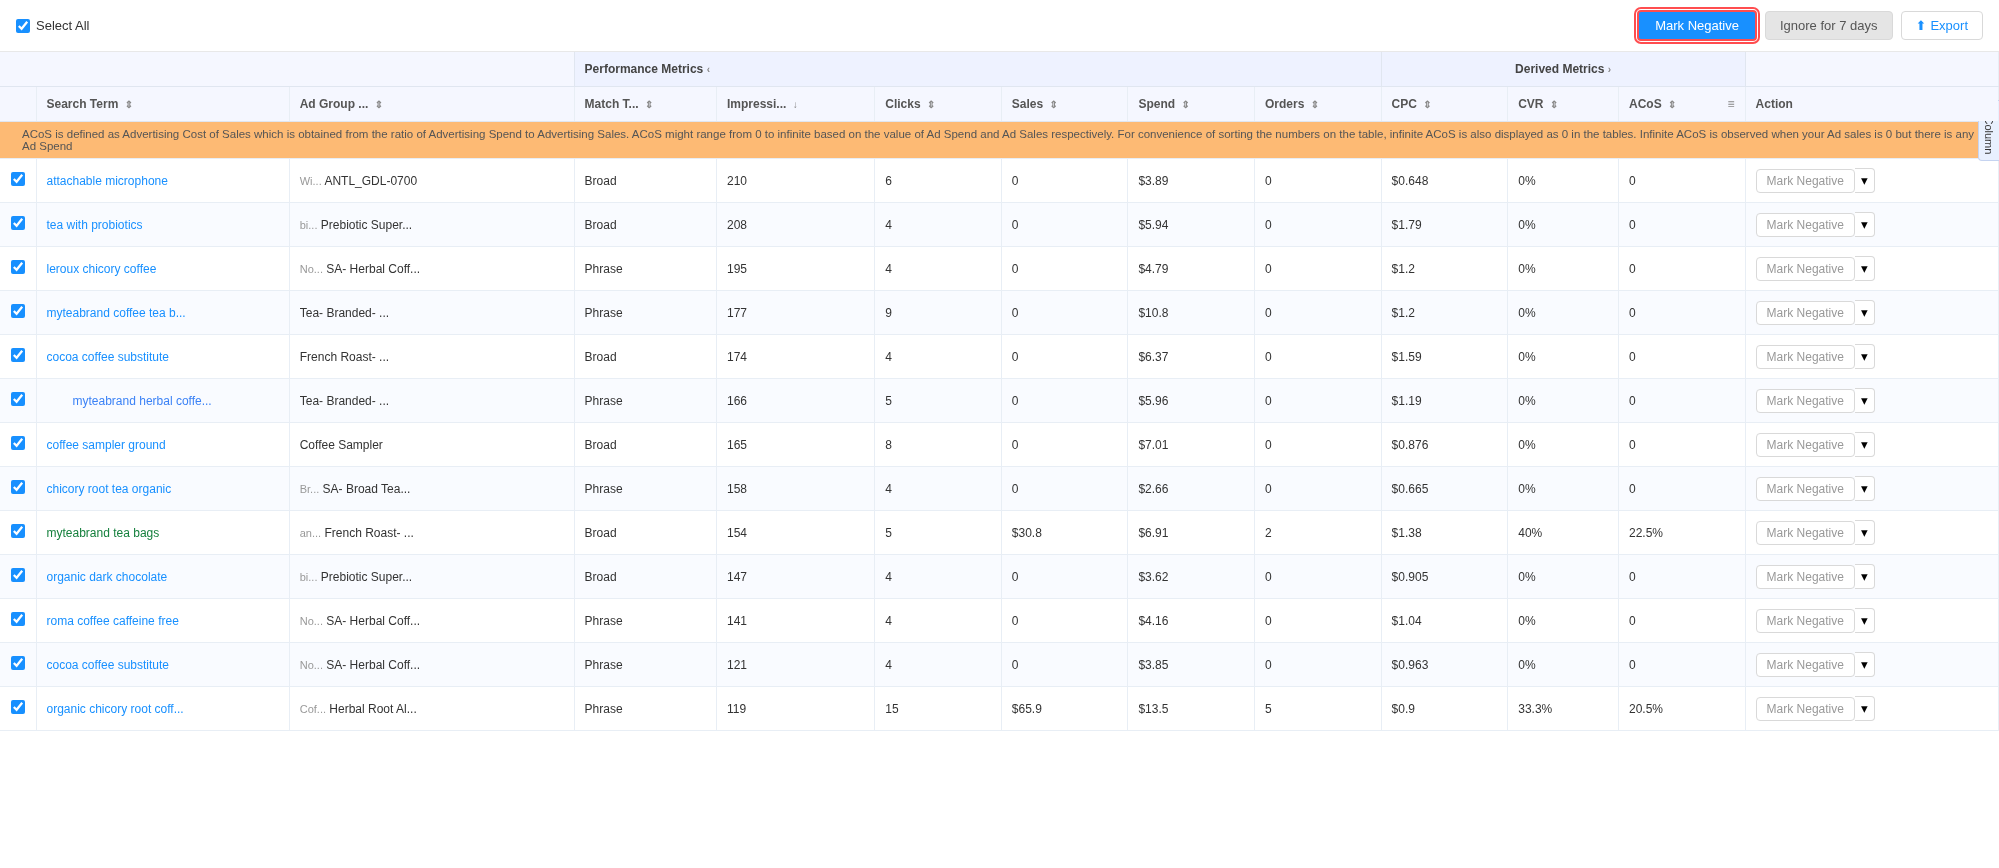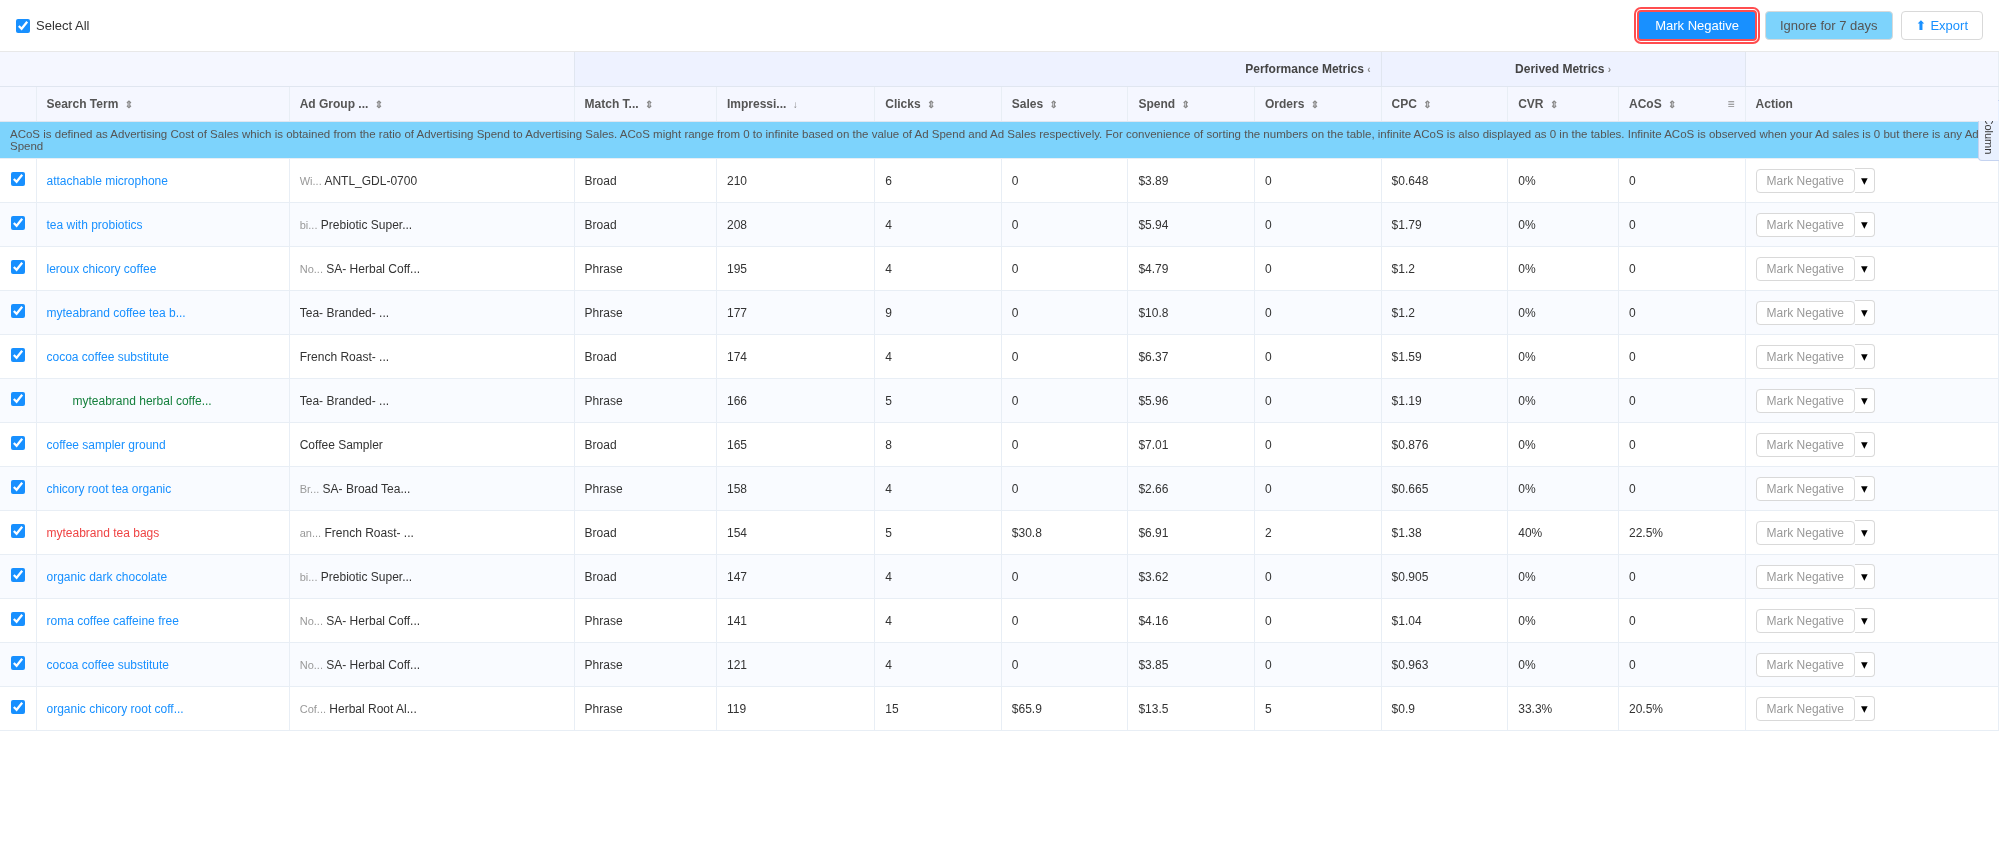--- a/index.html
+++ b/index.html
@@ -12,21 +12,21 @@
     }
     .select-all-container { display: flex; align-items: center; gap: 6px; flex: 1; }
     .select-all-label { font-size: 13px; color: #333; }
     .toolbar-actions { display: flex; align-items: center; gap: 8px; }
     .btn-mark-negative-main {
       background: #1890ff; color: #fff; border: 2px solid #ff4d4f;
       padding: 6px 16px; border-radius: 4px; cursor: pointer;
       font-size: 13px; font-weight: 500; outline: 2px solid #ff4d4f; outline-offset: 1px;
     }
     .btn-ignore {
-      background: #7dd3fc; color: #555; border: 1px solid #d9d9d9;
+      background: #e5e5e5; color: #555; border: 1px solid #d9d9d9;
       padding: 6px 14px; border-radius: 4px; cursor: pointer; font-size: 13px;
     }
     .btn-export {
       background: #fff; color: #1890ff; border: 1px solid #d9d9d9;
       padding: 6px 14px; border-radius: 4px; cursor: pointer; font-size: 13px;
       display: flex; align-items: center; gap: 4px;
     }
 
     
     .table-wrapper { overflow-x: auto; overflow-y: auto; max-height: 780px; }
@@ -46,22 +46,22 @@
     tbody tr:nth-child(odd) { background: #fff; }
 
     td {
       padding: 9px 10px; font-size: 12px; color: #333;
       border-right: 1px solid #e8eef5; vertical-align: middle;
     }
     td.checkbox-cell { width: 30px; text-align: center; }
 
     
     .info-row td {
-      background: #7dd3fc; font-size: 11.5px; color: #555;
-      padding: 6px 10px; border-bottom: 1px solid #e8eef5; font-style: normal;
+      background: #fdba74; font-size: 11.5px; color: #555;
+      padding: 6px 22px; border-bottom: 1px solid #e8eef5; font-style: normal;
     }
 
     
     .btn-mark-neg-row {
       background: #fff; color: #999; border: 1px solid #d9d9d9;
       padding: 4px 10px; border-radius: 4px; cursor: pointer; font-size: 12px;
       white-space: nowrap;
     }
     .btn-dropdown {
       background: #fff; border: 1px solid #d9d9d9; border-left: none;
@@ -101,21 +101,21 @@
     </button>
   </div>
 </div>
 
 <div class="table-wrapper">
   <table>
     <thead>
 
       <tr>
         <th colspan="3" style="background:#f5f7ff; border-right:1px solid #e0e6f0;"></th>
-        <th colspan="6" style="background:#eef2ff; border-right:1px solid #e0e6f0; text-align:right; font-size:12px; font-weight:600; color:#444;">
+        <th colspan="6" style="background:#eef2ff; border-right:1px solid #e0e6f0; text-align:left; font-size:12px; font-weight:600; color:#444;">
           <span>Performance Metrics</span>
           <span class="chevron"> ‹</span>
         </th>
         <th colspan="3" style="background:#eef2ff; border-right:1px solid #e0e6f0; text-align:center; font-size:12px; font-weight:600; color:#444;">
           <span>Derived Metrics</span>
           <span class="chevron"> ›</span>
         </th>
         <th style="background:#f5f7ff;"></th>
       </tr>
 
@@ -308,21 +308,21 @@
         <button class="btn-dropdown">
           <span>▾</span>
         </button>
       </div>
     </td>
   </tr>
         <tr>
     <td class="checkbox-cell">
       <input type="checkbox" checked="" style="">
     </td>
-    <td style="color:#15803d; max-width:160px; overflow:hidden; text-overflow:ellipsis; white-space:nowrap;padding-left:36px;">myteabrand herbal coffe...</td>
+    <td style="color:#3b82f6; max-width:160px; overflow:hidden; text-overflow:ellipsis; white-space:nowrap;padding-left:36px;">myteabrand herbal coffe...</td>
     <td>
       <span style="color:#999; font-size:11px;"></span>
       <span style="color:#333;">Tea- Branded- ...</span>
     </td>
     <td>Phrase</td>
     <td>166</td>
     <td>5</td>
     <td>0</td>
     <td>$5.96</td>
     <td>0</td>
@@ -389,21 +389,21 @@
         <button class="btn-dropdown">
           <span>▾</span>
         </button>
       </div>
     </td>
   </tr>
         <tr>
     <td class="checkbox-cell">
       <input type="checkbox" checked="" style="">
     </td>
-    <td style="color:#ef4444; max-width:160px; overflow:hidden; text-overflow:ellipsis; white-space:nowrap;margin-top:8px;">myteabrand tea bags</td>
+    <td style="color:#15803d; max-width:160px; overflow:hidden; text-overflow:ellipsis; white-space:nowrap;margin-top:8px;">myteabrand tea bags</td>
     <td>
       <span style="color:#999; font-size:11px;">an...</span>
       <span style="color:#333;">French Roast- ...</span>
     </td>
     <td>Broad</td>
     <td>154</td>
     <td>5</td>
     <td>$30.8</td>
     <td>$6.91</td>
     <td>2</td>

